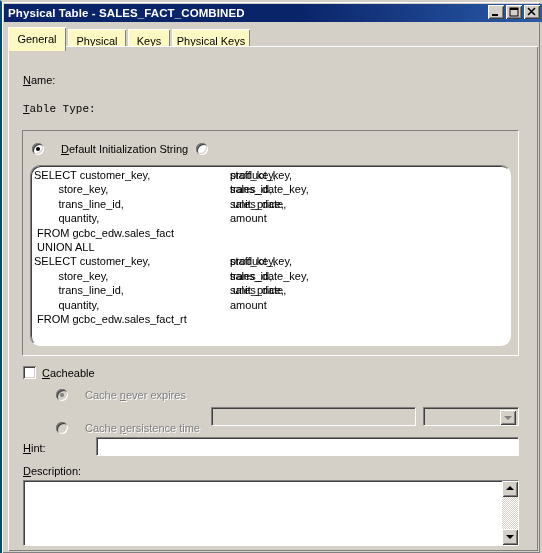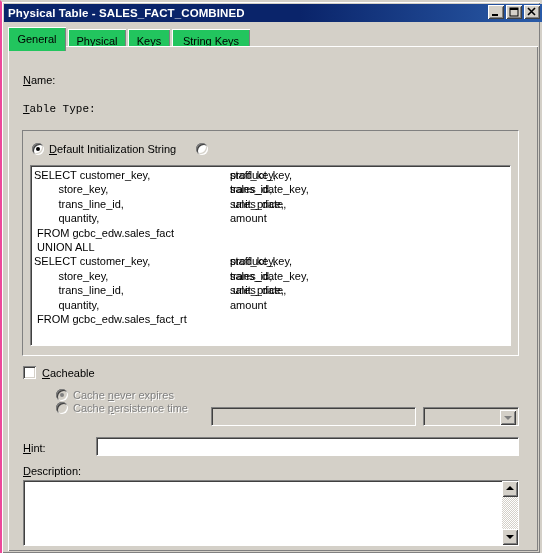--- a/index.html
+++ b/index.html
@@ -17,21 +17,21 @@
     color: #000000;
   }
 
   
   #window {
     position: absolute;
     left: 0; top: 0;
     width: 542px;
     height: 553px;
     background: #d4d0c8;
-    border-left: 2px solid #ec4899;
+    border-left: 2px solid #0c4a6e;
     border-top: 2px solid #d4d0c8;
     border-right: 2px solid #d4d0c8;
     box-sizing: border-box;
     box-shadow: inset 1px 1px 0 #ffffff, inset -1px -1px 0 #808080;
   }
 
   
   #titlebar {
     position: absolute;
     left: 2px; top: 2px;
@@ -72,21 +72,21 @@
   #tabstrip {
     position: absolute;
     left: 6px; top: 25px;
     width: 530px;
     height: 20px;
   }
   .tab {
     position: absolute;
     top: 2px;
     height: 18px;
-    background: #22c55e;
+    background: #fef9c3;
     box-shadow: inset 1px 1px 0 #ffffff, inset -1px 0 0 #808080;
     border-bottom: none;
     display: flex;
     align-items: center;
     justify-content: center;
     padding: 12px 7px;
     box-sizing: border-box;
     font-size: 11px;
     cursor: default;
     white-space: nowrap;
@@ -165,20 +165,21 @@
   }
   .combo-btn.disabled .arrow { border-top-color: #808080; }
 
   
   .radio {
     position: absolute;
     display: flex;
     align-items: flex-start;
     cursor: default;
     white-space: nowrap;
+    gap: 12px;
   }
   .radio .dot {
     width: 12px; height: 12px;
     border-radius: 50%;
     background: #ffffff;
     box-shadow: inset 1px 1px 0 #808080, inset -1px -1px 0 #ffffff,
                 inset 2px 2px 0 #404040, inset -2px -2px 0 #d4d0c8;
     position: relative;
     flex: 0 0 auto;
     margin-right: 5px;
@@ -299,21 +300,21 @@
     <div class="tab selected" style="left:0px;width:58px;">
       <span>General</span>
     </div>
     <div class="tab" style="left:60px;width:58px;">
       <span>Physical</span>
     </div>
     <div class="tab" style="left:120px;width:42px;">
       <span>Keys</span>
     </div>
     <div class="tab" style="left:164px;width:78px;">
-      <span>String Keys</span>
+      <span>Physical Keys</span>
     </div>
   </div>
 
   <div id="tabpage">
 
     <div class="lbl" style="left:15px; top:28px;text-align:center;">
       <u>N</u>ame:
     </div>
 
     <div class="lbl" style="left:15px; top:57px;font-family:Liberation Mono, monospace;">
@@ -323,35 +324,35 @@
     <div class="groupframe" style="left:14px; top:84px; width:497px; height:226px;"></div>
 
     <div class="radio checked" style="left:24px; top:97px;">
       <span class="dot"></span>
       <span class="rtext"><u>D</u>efault Initialization String</span>
     </div>
     <div class="radio" style="left:188px; top:97px;">
       <span class="dot"></span>
     </div>
 
-    <div class="sunken-field" id="sql-box" style="left:22px; top:119px; width:481px; height:181px;">
+    <div class="sunken-field" id="sql-box" style="left:22px; top:119px; width:481px; height:181px;border-radius:10px;">
       <div class="sql-text"><div style="height: 14.4px; position: relative;"><span style="display: inline-block; min-width: 0px; position: absolute; left: 0px; white-space: pre;">SELECT customer_key,</span><span style="display: inline-block; min-width: 0px; position: absolute; left: 103px; white-space: pre;"></span><span style="display: inline-block; min-width: 0px; position: absolute; left: 196px; white-space: pre;">product_key,</span><span style="display: inline-block; min-width: 0px; position: absolute; left: 196px; white-space: pre;"></span><span style="position: absolute; left: 196px; white-space: pre;">staff_key,</span></div><div style="height: 14.4px; position: relative;"><span style="display: inline-block; min-width: 0px; position: absolute; left: 0px; white-space: pre;">        store_key,</span><span style="display: inline-block; min-width: 0px; position: absolute; left: 103px; white-space: pre;"></span><span style="display: inline-block; min-width: 0px; position: absolute; left: 196px; white-space: pre;">sales_date_key,</span><span style="position: absolute; left: 196px; white-space: pre;">trans_id,</span></div><div style="height: 14.4px; position: relative;"><span style="display: inline-block; min-width: 0px; position: absolute; left: 0px; white-space: pre;">        trans_line_id,</span><span style="display: inline-block; min-width: 0px; position: absolute; left: 103px; white-space: pre;"></span><span style="display: inline-block; min-width: 0px; position: absolute; left: 196px; white-space: pre;">sales_date,</span><span style="display: inline-block; min-width: 0px; position: absolute; left: 196px; white-space: pre;"></span><span style="position: absolute; left: 196px; white-space: pre;"> unit_price,</span></div><div style="height: 14.4px; position: relative;"><span style="display: inline-block; min-width: 0px; position: absolute; left: 0px; white-space: pre;">        quantity,</span><span style="display: inline-block; min-width: 0px; position: absolute; left: 103px; white-space: pre;"></span><span style="position: absolute; left: 196px; white-space: pre;">amount</span></div><div style="height: 14.4px;"><span> FROM gcbc_edw.sales_fact</span></div><div style="height: 14.4px;"><span> UNION ALL</span></div><div style="height: 14.4px; position: relative;"><span style="display: inline-block; min-width: 0px; position: absolute; left: 0px; white-space: pre;">SELECT customer_key,</span><span style="display: inline-block; min-width: 0px; position: absolute; left: 103px; white-space: pre;"></span><span style="display: inline-block; min-width: 0px; position: absolute; left: 196px; white-space: pre;">product_key,</span><span style="display: inline-block; min-width: 0px; position: absolute; left: 196px; white-space: pre;"></span><span style="position: absolute; left: 196px; white-space: pre;">staff_key,</span></div><div style="height: 14.4px; position: relative;"><span style="display: inline-block; min-width: 0px; position: absolute; left: 0px; white-space: pre;">        store_key,</span><span style="display: inline-block; min-width: 0px; position: absolute; left: 103px; white-space: pre;"></span><span style="display: inline-block; min-width: 0px; position: absolute; left: 196px; white-space: pre;">sales_date_key,</span><span style="position: absolute; left: 196px; white-space: pre;">trans_id,</span></div><div style="height: 14.4px; position: relative;"><span style="display: inline-block; min-width: 0px; position: absolute; left: 0px; white-space: pre;">        trans_line_id,</span><span style="display: inline-block; min-width: 0px; position: absolute; left: 103px; white-space: pre;"></span><span style="display: inline-block; min-width: 0px; position: absolute; left: 196px; white-space: pre;">sales_date,</span><span style="display: inline-block; min-width: 0px; position: absolute; left: 196px; white-space: pre;"></span><span style="position: absolute; left: 196px; white-space: pre;"> unit_price,</span></div><div style="height: 14.4px; position: relative;"><span style="display: inline-block; min-width: 0px; position: absolute; left: 0px; white-space: pre;">        quantity,</span><span style="display: inline-block; min-width: 0px; position: absolute; left: 103px; white-space: pre;"></span><span style="position: absolute; left: 196px; white-space: pre;">amount</span></div><div style="height: 14.4px;"><span> FROM gcbc_edw.sales_fact_rt</span></div></div>
     </div>
 
     <div class="checkbox" style="left:15px; top:320px;">
       <span class="box"></span>
       <span class="rtext"><u>C</u>acheable</span>
     </div>
 
     <div class="radio checked disabled" style="left:48px; top:343px;">
       <span class="dot"></span>
       <span class="rtext">Cache <u>n</u>ever expires</span>
     </div>
 
-    <div class="radio disabled" style="left:48px; top:356px;">
+    <div class="radio disabled" style="left:48px; top:376px;">
       <span class="dot"></span>
       <span class="rtext">Cache <u>p</u>ersistence time</span>
     </div>
 
     <div class="sunken-field disabled" style="left:203px; top:361px; width:205px; height:19px;">
       <div class="textbox-inner" style="top:3px; color:#808080;"></div>
     </div>
 
     <div class="sunken-field disabled" style="left:415px; top:361px; width:96px; height:19px;">
       <div class="textbox-inner" style="top:3px; color:#808080;"></div>

